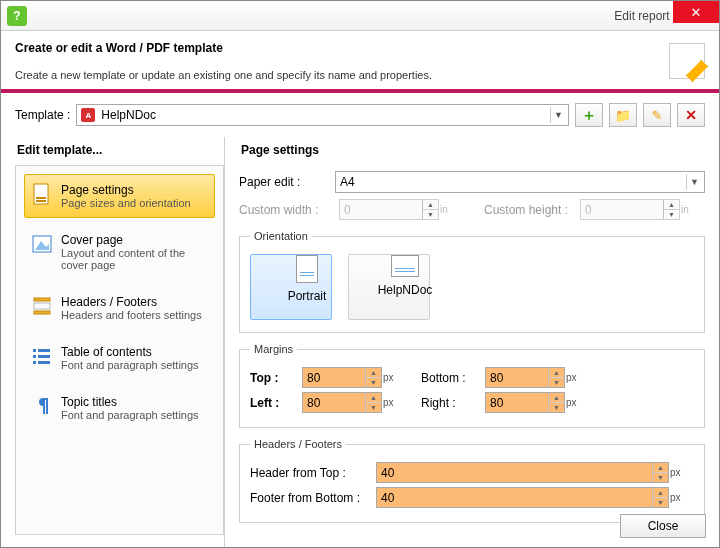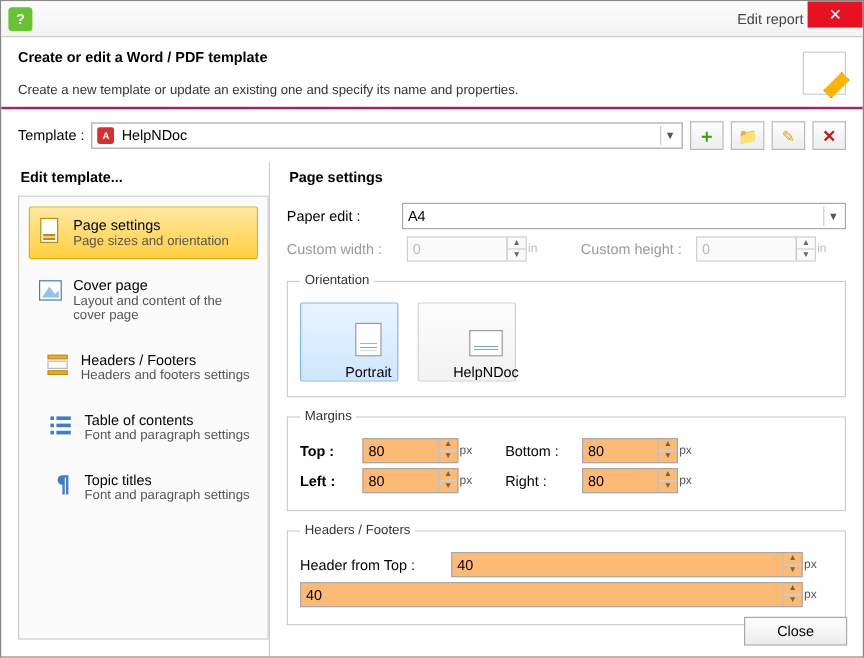--- a/index.html
+++ b/index.html
@@ -41,21 +41,21 @@
     background:#e81123;
     color:#fff;
     display:flex; align-items:center; justify-content:center;
     font-size:13px;
     position:absolute; right:0; top:0;
   }
   
   .descrow {
     padding: 10px 14px 8px 14px;
     display:flex; align-items:center;
-    border-bottom:2px solid #be185d;
+    border-bottom:4px solid #be185d;
   }
   .descrow .txt { flex:1; }
   .descrow .h { font-weight:bold; font-size:12px; }
   .descrow .sub { font-size:11px; color:#333; margin-top:14px;}
   .descrow .docicon {
     width:36px; height:36px;
     background:#fff; border:1px solid #ccc;
     position:relative; margin-left:8px;
   }
   .descrow .docicon::before{
@@ -129,21 +129,21 @@
     padding:8px;
     height: 370px;
   }
   .navitem{
     display:flex; align-items:flex-start;
     padding:8px 6px;
     border:1px solid transparent;
     border-radius:2px;
     cursor:default;
   }
-  .navitem + .navitem{ margin-top:6px;justify-content:flex-end;}
+  .navitem + .navitem{ margin-top:6px;}
   .navitem.sel{
     background:linear-gradient(#ffe9a3,#ffcf3f);
     border:1px solid #e3b200;
   }
   .navitem .nicon{
     width:22px; height:22px;
     margin-right:8px;
     flex-shrink:0;
     display:flex;align-items:center;justify-content:center;
   }
@@ -180,21 +180,21 @@
     font-size:12px;
   }
   legend{ padding:0 4px; font-size:11px; color:#333;}
   .orient{
     display:flex; gap:16px; padding:4px 0 2px 0;
   }
   .orientbtn{
     width:82px; height:66px;
     border:1px solid #cfcfcf;
     background:linear-gradient(#fdfdfd,#f2f2f2);
-    display:flex; flex-direction:column; align-items:center; justify-content:flex-end;
+    display:flex; flex-direction:column; align-items:center; justify-content:flex-start;
     gap:6px; font-size:12px;
     border-radius:2px;
     padding-left:32px;
   }
   .orientbtn.sel{
     border:1px solid #7bb7ff;
     background:linear-gradient(#eaf4ff,#cfe6ff);
   }
   .orientbtn .pageicon{
     width:22px; height:28px; border:1px solid #999; background:#fff; position:relative;
@@ -445,20 +445,21 @@
         <div class="spin">
           <span>40</span>
           <div class="arrows">
               <span>▲</span>
               <span>▼</span>
             </div>
         </div>
         <div class="unit">px</div>
       </div>
       <div class="hfrow">
+        <div class="hlbl">Footer from Bottom :</div>
         <div class="spin">
           <span>40</span>
           <div class="arrows">
               <span>▲</span>
               <span>▼</span>
             </div>
         </div>
         <div class="unit">px</div>
       </div>
     </fieldset>

